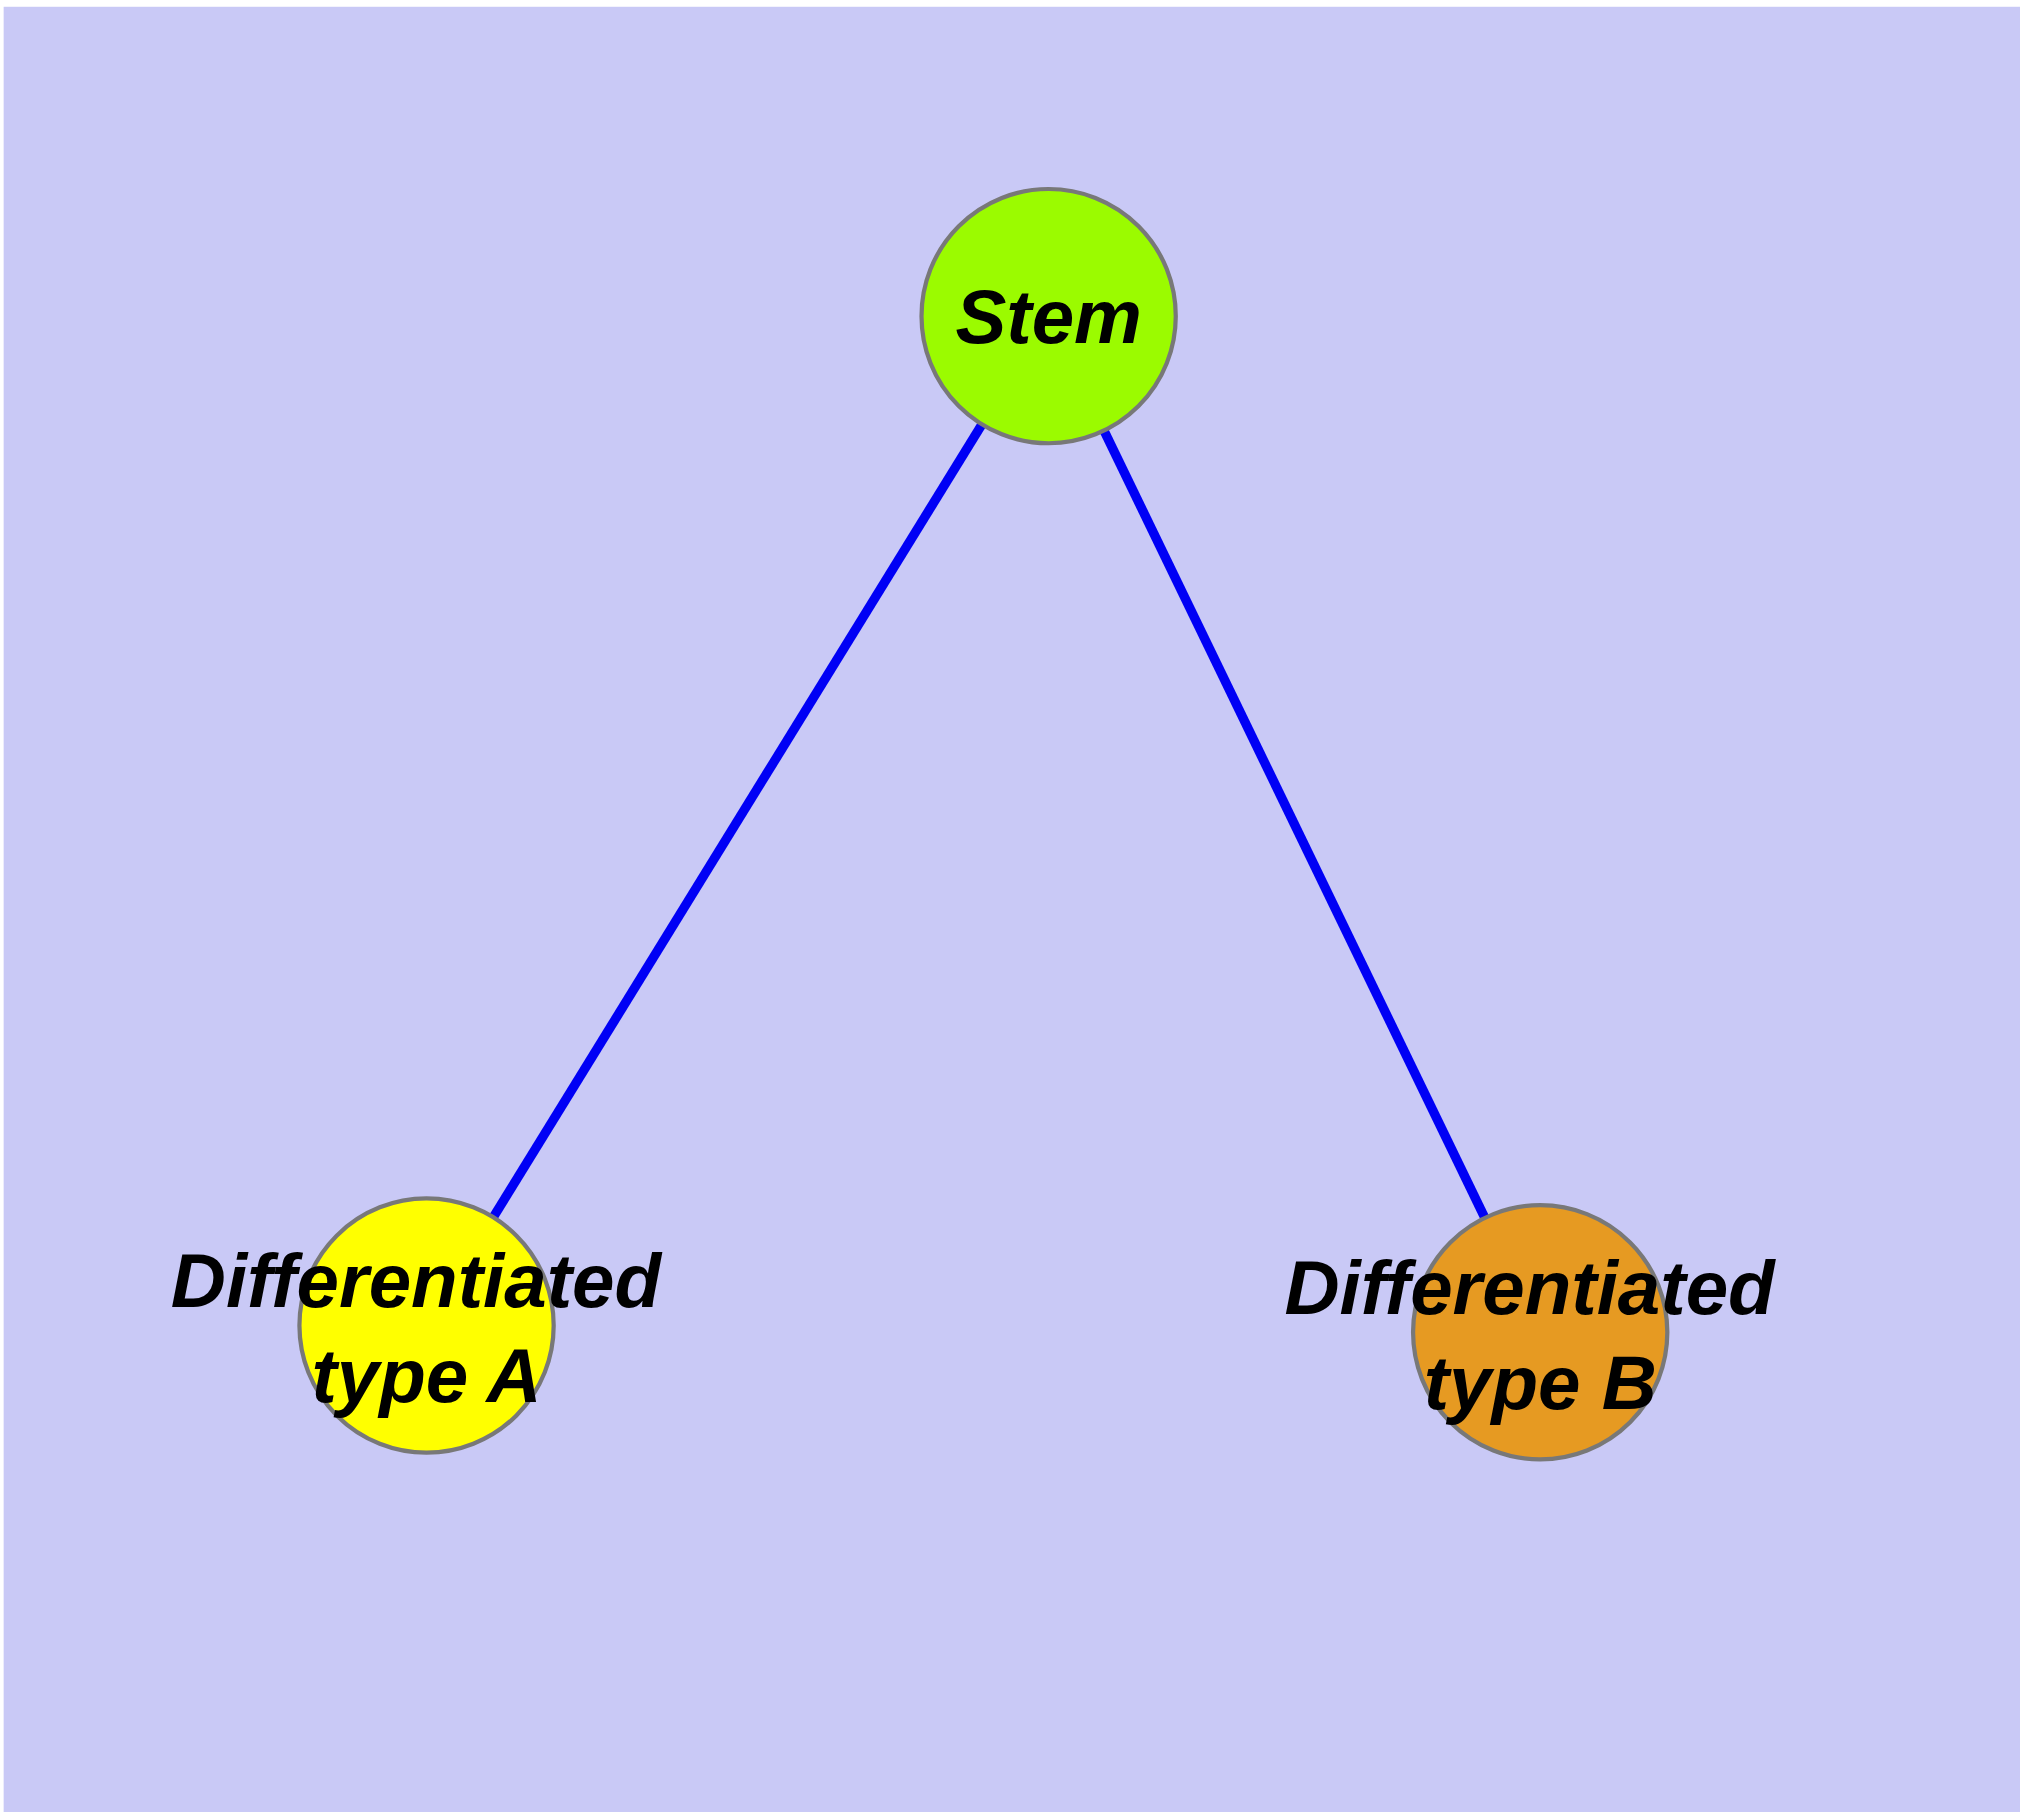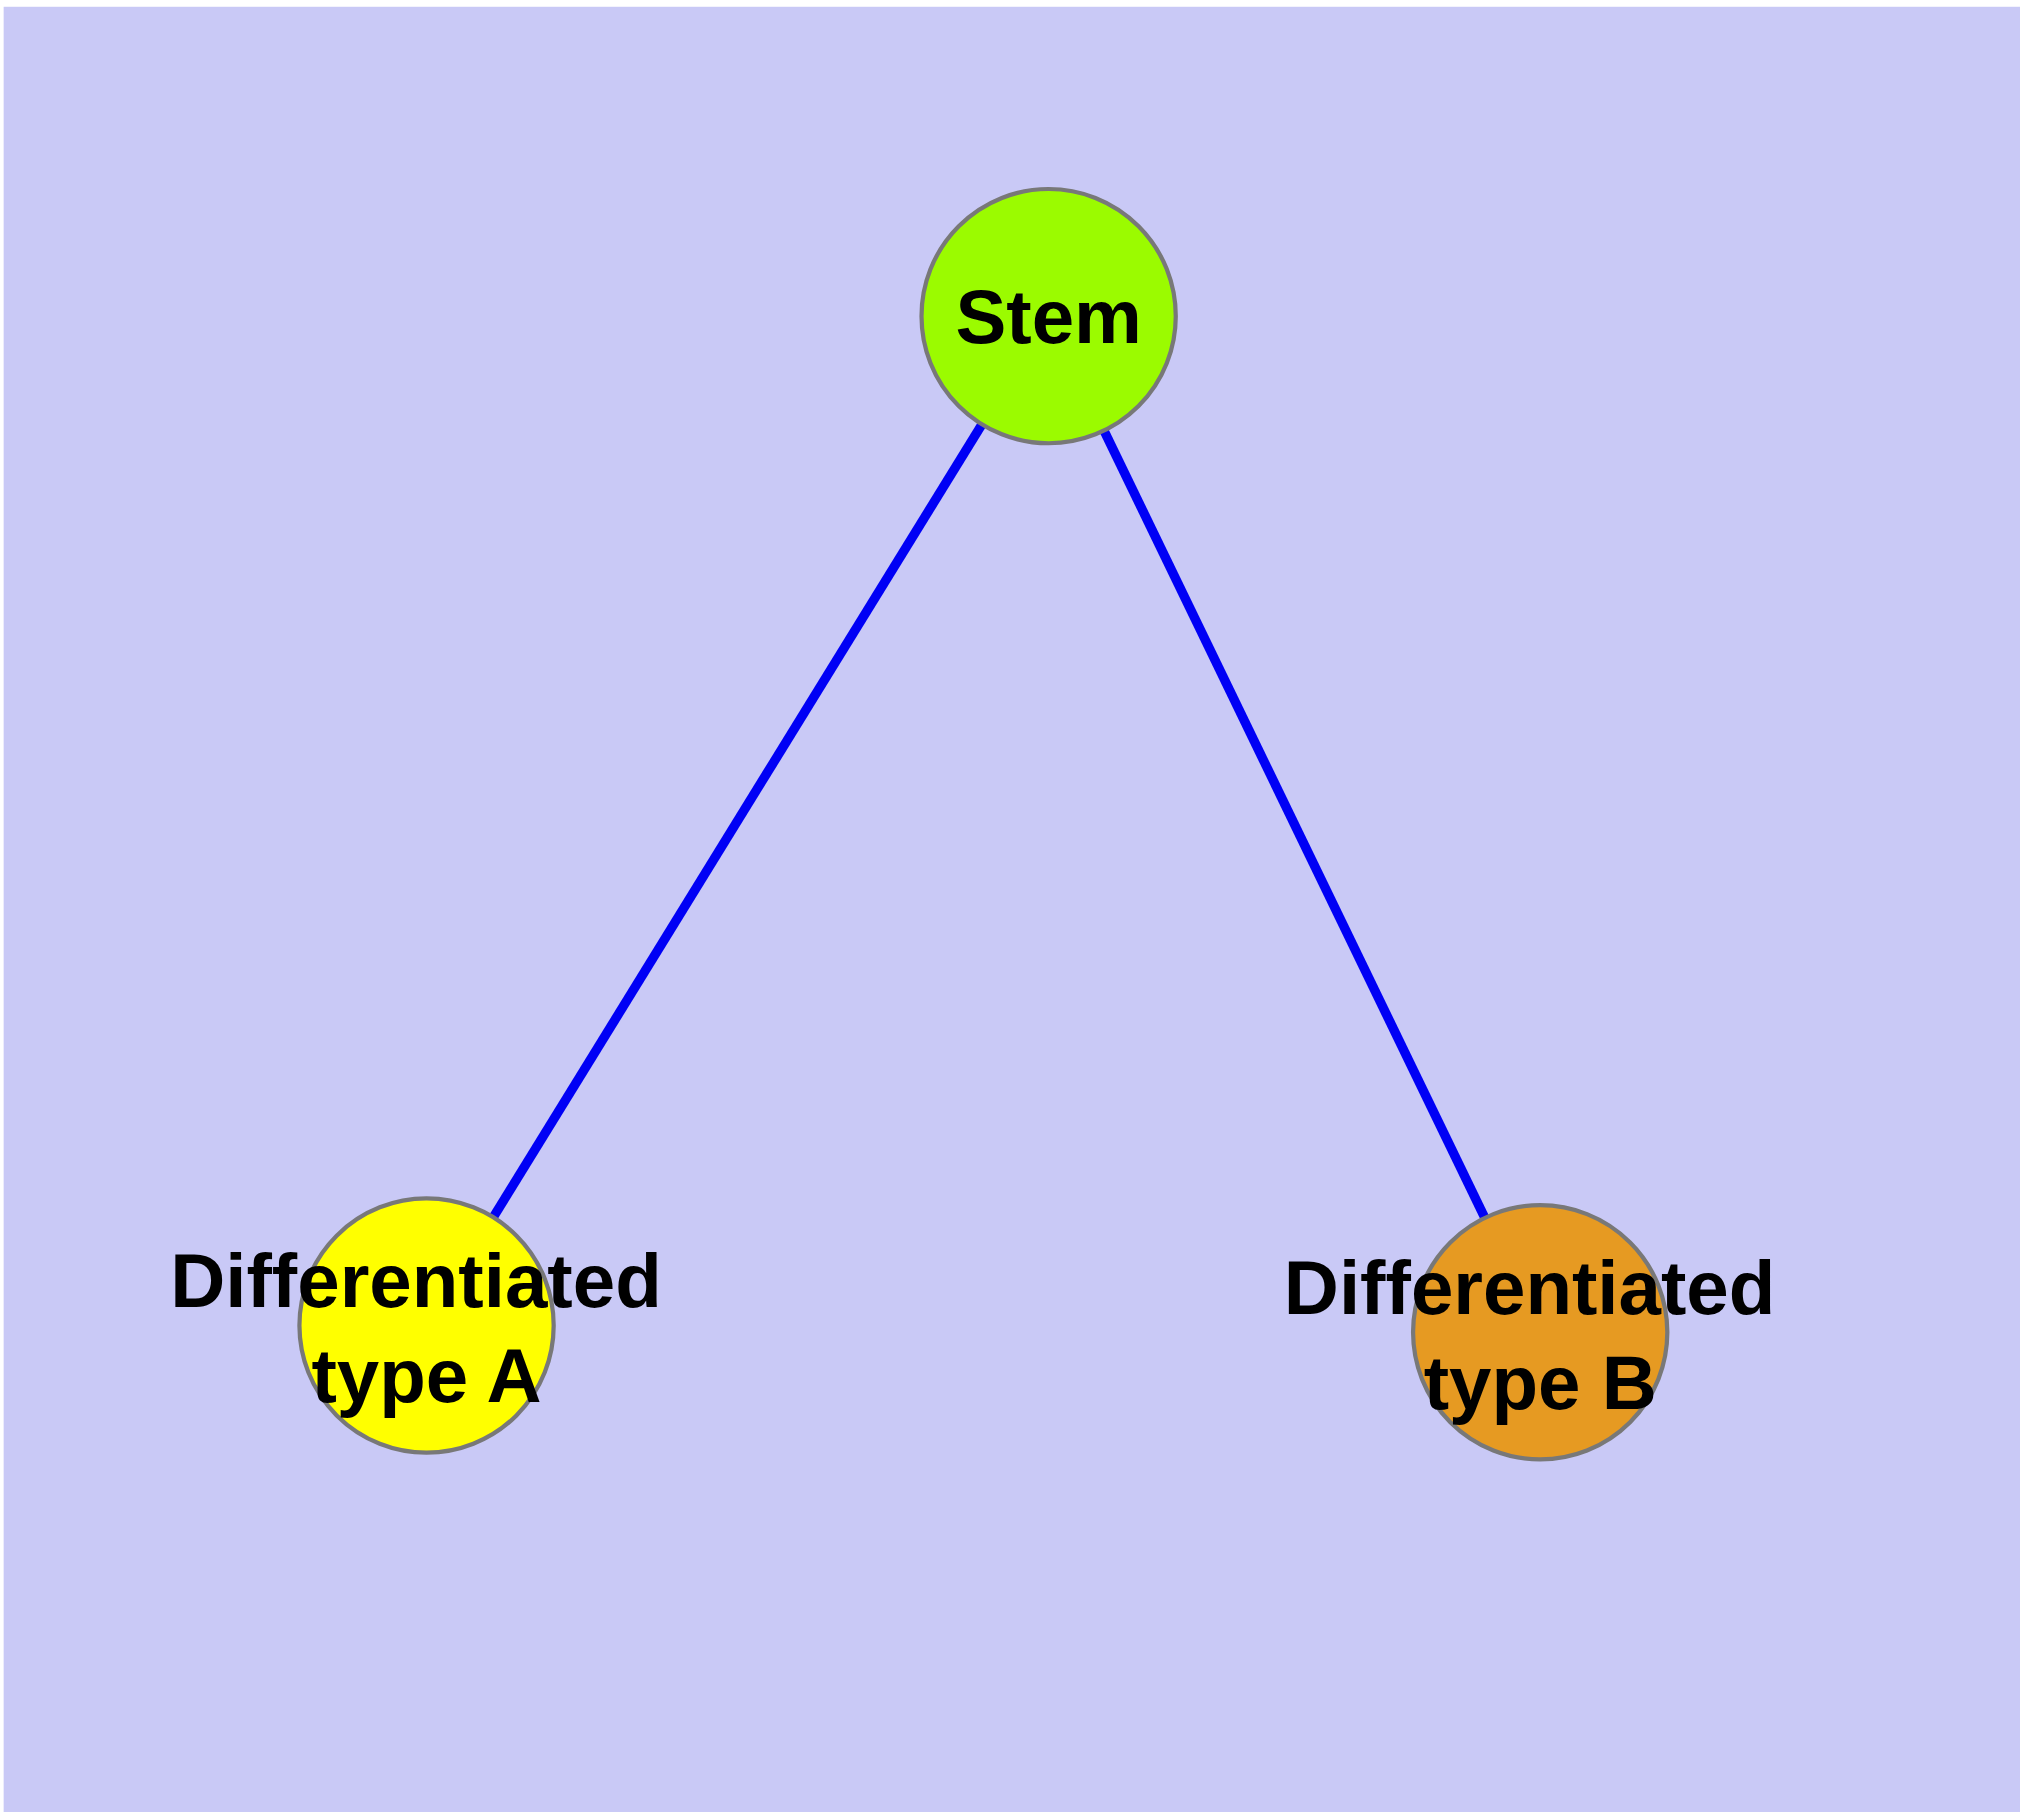--- a/index.html
+++ b/index.html
@@ -6,20 +6,21 @@
     margin: 0;
     padding: 0;
     background: #ffffff;
   }
   .canvas {
     position: relative;
     width: 2021px;
     height: 1812px;
     background: #ffffff;
     overflow: hidden;
+    font-style: italic;
   }
   .canvas svg {
     position: absolute;
     top: 0;
     left: 0;
     display: block;
   }
   .edge {
     stroke-width: 11px;
     stroke-linecap: butt;

